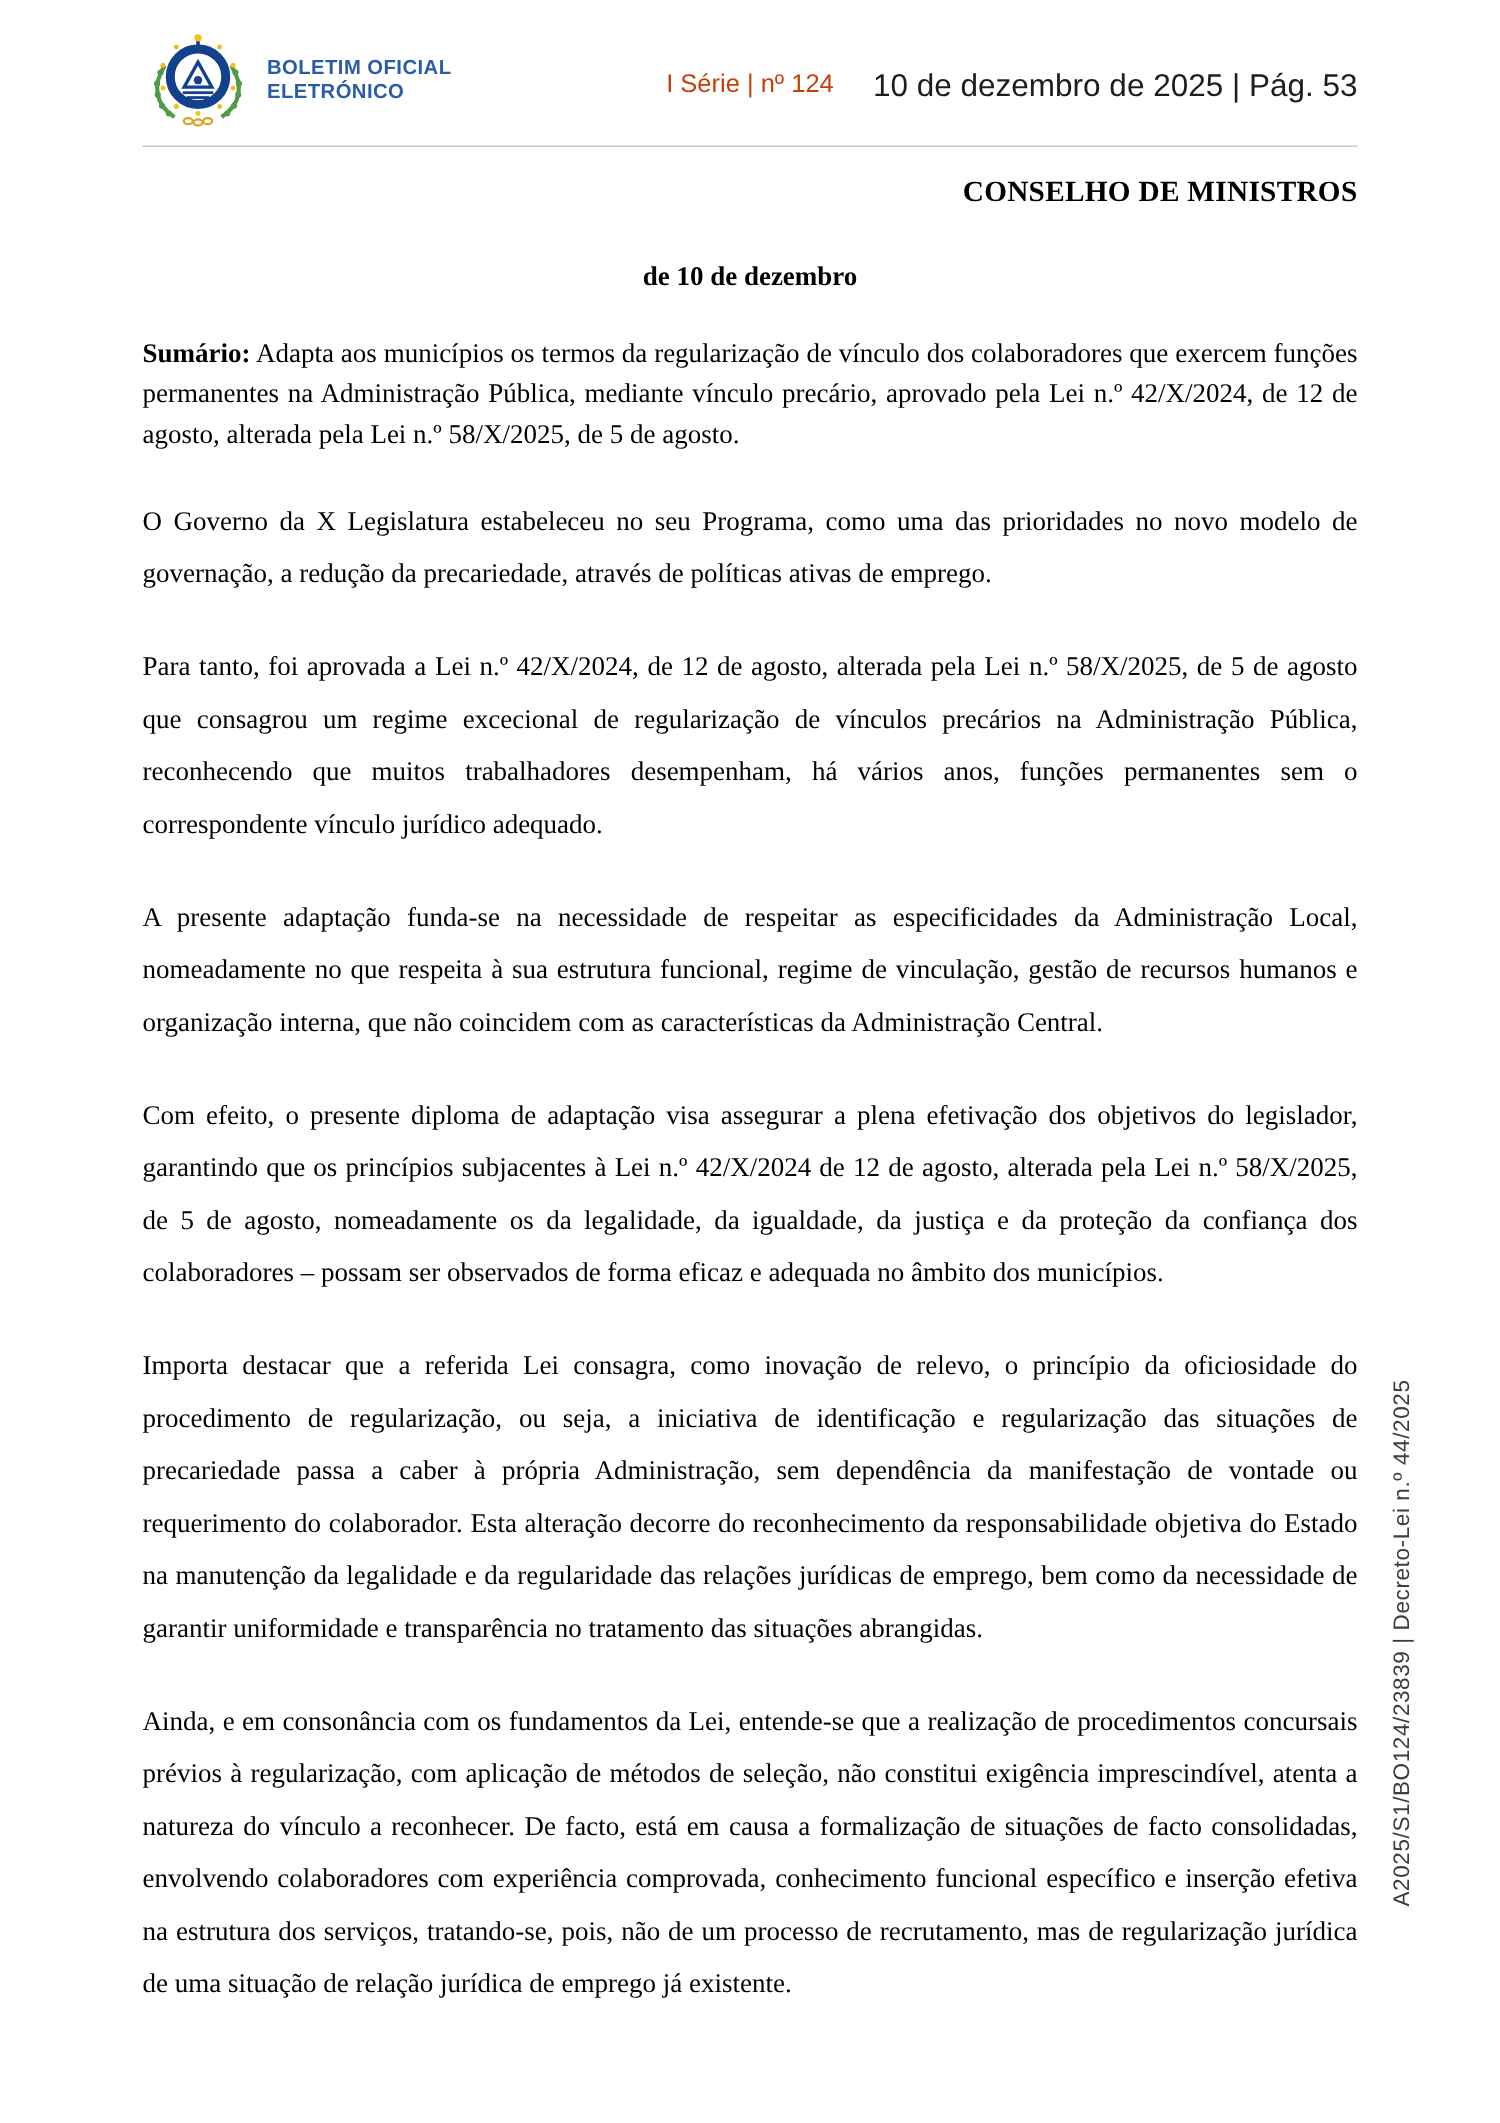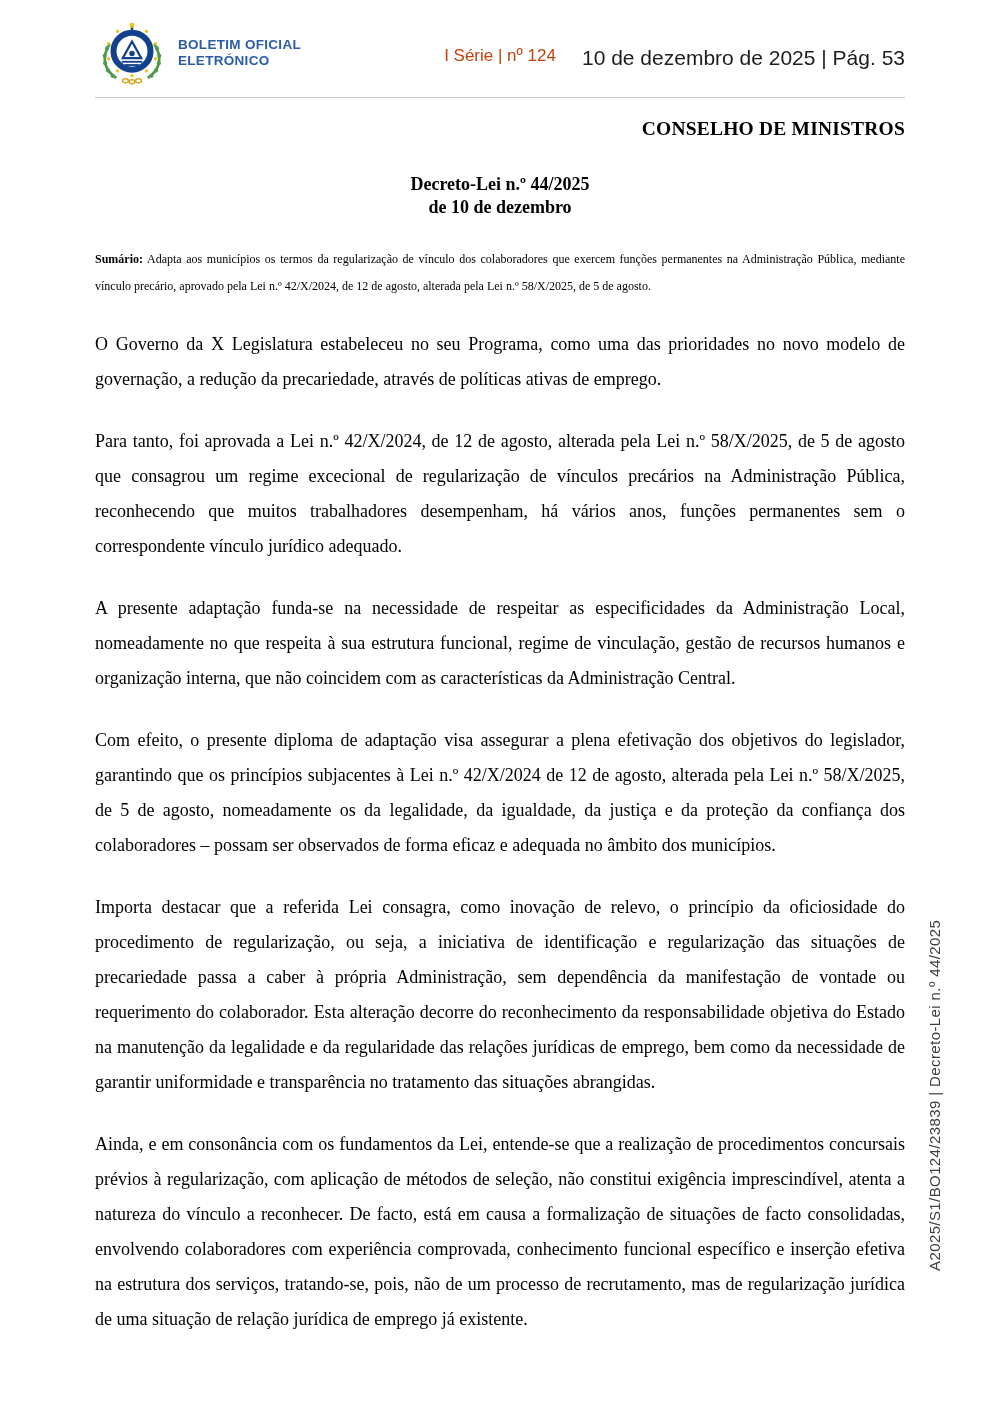--- a/index.html
+++ b/index.html
@@ -42,21 +42,21 @@
   .content { position:absolute; top:110px; left:95px; width:810px; }
   .organ-title {
     text-align:right; font-size:19.5px; font-weight:bold;
     margin-top:8px; letter-spacing:0.2px;
   }
   .decree-title {
     text-align:center; font-size:18px; font-weight:bold;
     margin-top:33px; line-height:1.3;
   }
   p.sumario {
-    margin-top:26px; font-size:12px; line-height:27px;
+    margin-top:26px; font-size:18px; line-height:27px;
     text-align:justify;
   }
   p.body-par {
     margin-top:27px; font-size:18px; line-height:35px;
     text-align:justify;
   }
   p.sumario b { font-weight:bold; }
 
   
   .side-ref {
@@ -126,21 +126,20 @@
     </div>
     <div class="header-center">I Série | nº 124</div>
     <div class="header-right">10 de dezembro de 2025 | Pág. 53</div>
   </div>
   <div class="header-rule"></div>
 
   <div class="content">
     <div class="organ-title">CONSELHO DE MINISTROS</div>
 
     <div class="decree-title">
-      <div>Decreto-Lei n.º 44/2025</div>
       <div>de 10 de dezembro</div>
     </div>
 
     <p class="sumario"><b>Sumário:</b> <span>Adapta aos municípios os termos da regularização de vínculo dos colaboradores que exercem funções permanentes na Administração Pública, mediante vínculo precário, aprovado pela Lei n.º 42/X/2024, de 12 de agosto, alterada pela Lei n.º 58/X/2025, de 5 de agosto.</span></p>
 
     <p class="body-par">O Governo da X Legislatura estabeleceu no seu Programa, como uma das prioridades no novo modelo de governação, a redução da precariedade, através de políticas ativas de emprego.</p>
     <p class="body-par">Para tanto, foi aprovada a Lei n.º 42/X/2024, de 12 de agosto, alterada pela Lei n.º 58/X/2025, de 5 de agosto que consagrou um regime excecional de regularização de vínculos precários na Administração Pública, reconhecendo que muitos trabalhadores desempenham, há vários anos, funções permanentes sem o correspondente vínculo jurídico adequado.</p>
     <p class="body-par">A presente adaptação funda-se na necessidade de respeitar as especificidades da Administração Local, nomeadamente no que respeita à sua estrutura funcional, regime de vinculação, gestão de recursos humanos e organização interna, que não coincidem com as características da Administração Central.</p>
     <p class="body-par">Com efeito, o presente diploma de adaptação visa assegurar a plena efetivação dos objetivos do legislador, garantindo que os princípios subjacentes à Lei n.º 42/X/2024 de 12 de agosto, alterada pela Lei n.º 58/X/2025, de 5 de agosto, nomeadamente os da legalidade, da igualdade, da justiça e da proteção da confiança dos colaboradores – possam ser observados de forma eficaz e adequada no âmbito dos municípios.</p>
     <p class="body-par">Importa destacar que a referida Lei consagra, como inovação de relevo, o princípio da oficiosidade do procedimento de regularização, ou seja, a iniciativa de identificação e regularização das situações de precariedade passa a caber à própria Administração, sem dependência da manifestação de vontade ou requerimento do colaborador. Esta alteração decorre do reconhecimento da responsabilidade objetiva do Estado na manutenção da legalidade e da regularidade das relações jurídicas de emprego, bem como da necessidade de garantir uniformidade e transparência no tratamento das situações abrangidas.</p>

